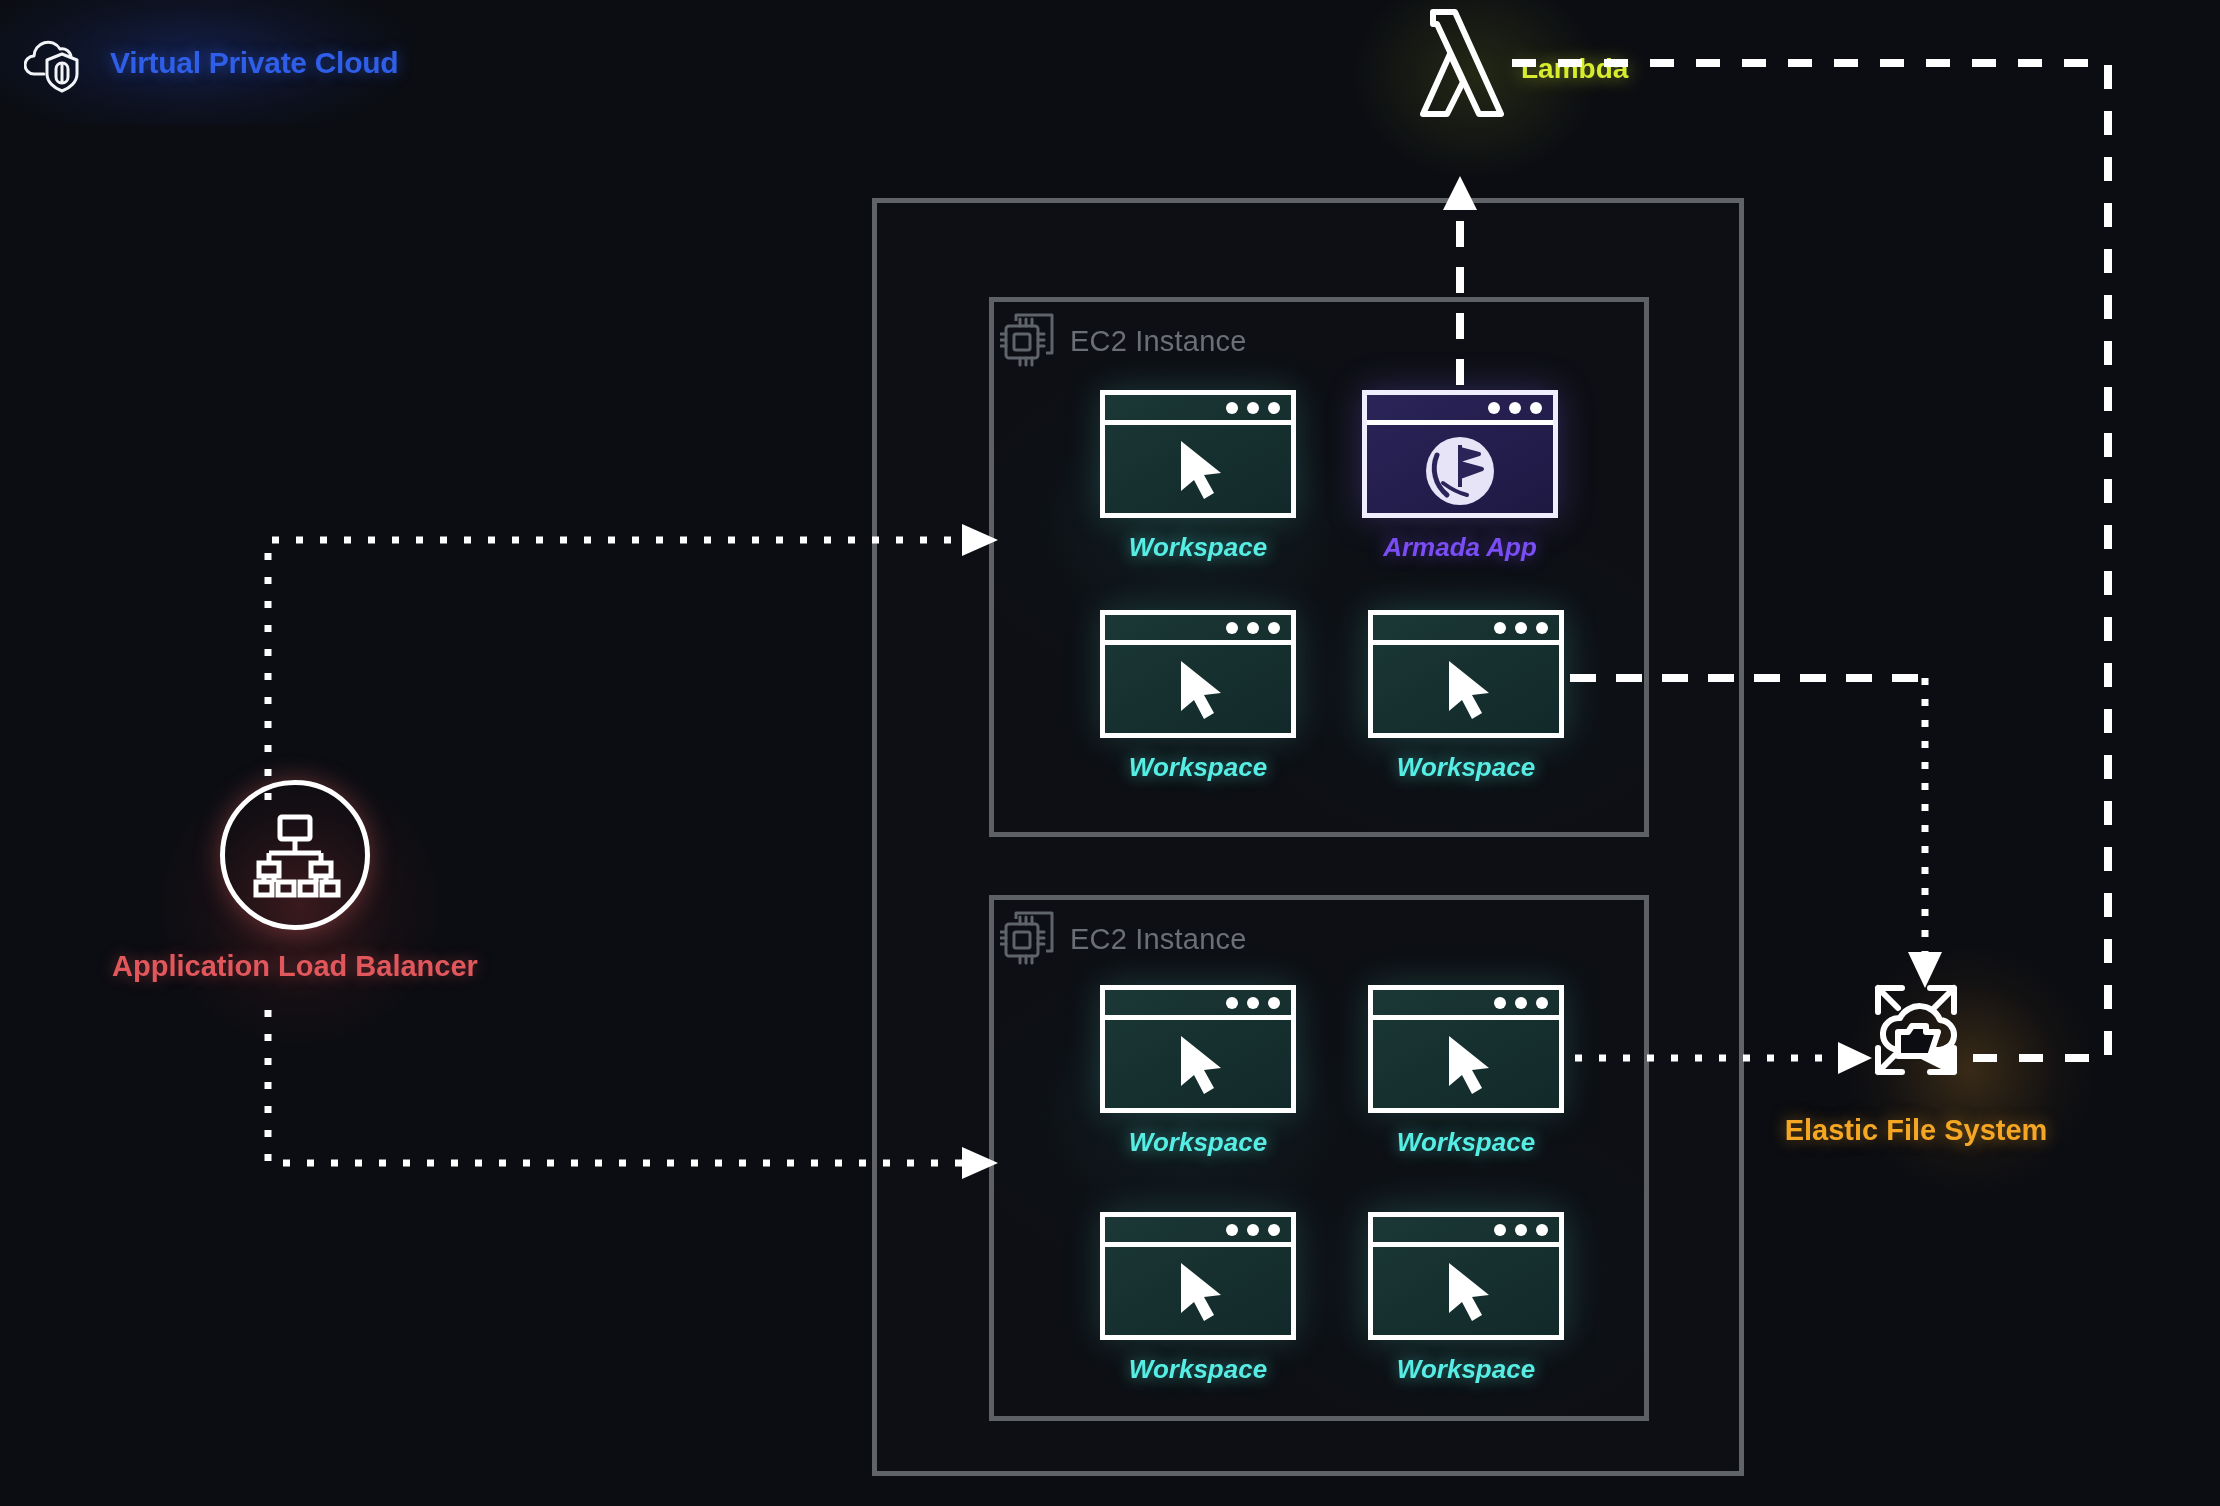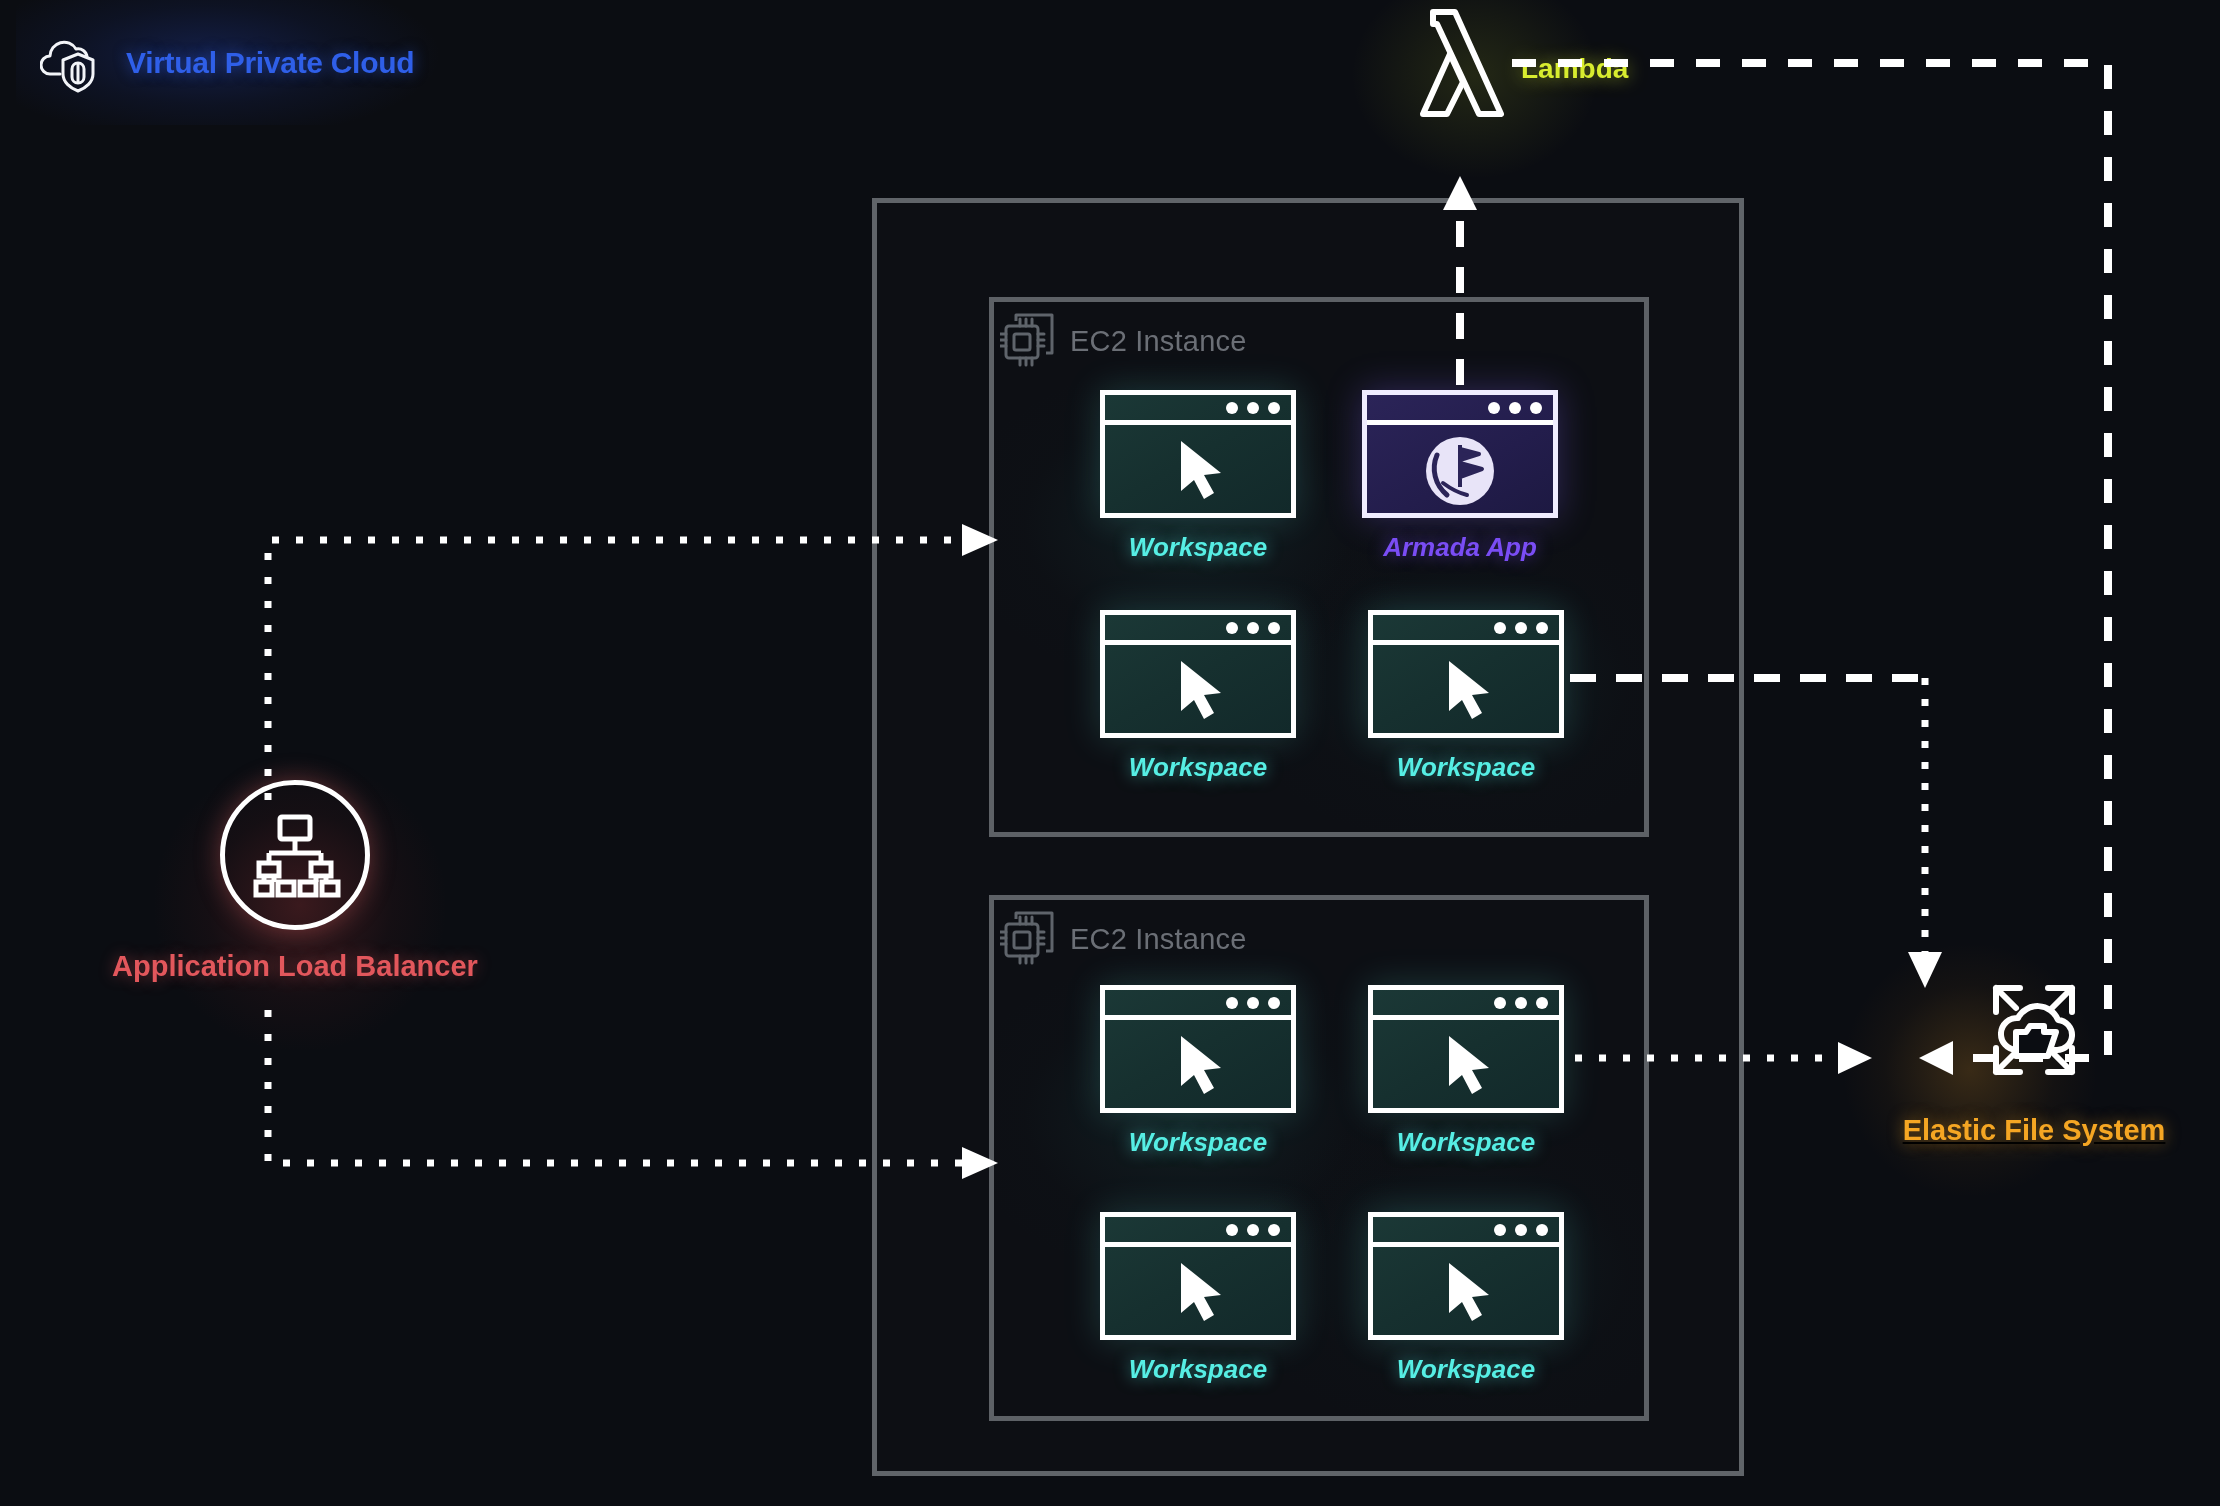--- a/index.html
+++ b/index.html
@@ -13,21 +13,21 @@
   #stage {
     position: relative;
     width: 2220px;
     height: 1506px;
     background: #0b0d12;
   }
 
   
   #vpc-header {
     position: absolute;
-    left: 16px; top: 0px;
+    left: 0px; top: 0px;
     width: 500px; height: 125px;
     display: flex; align-items: center; gap: 22px;
     padding-left: 24px;
     background: radial-gradient(ellipse 300px 110px at 190px 55px, rgba(38,70,190,0.30) 0%, rgba(30,55,150,0.13) 45%, rgba(10,12,20,0) 78%);
   }
   #vpc-title {
     color: #2f5fe8;
     font-size: 30px;
     font-weight: bold;
     letter-spacing: -0.3px;
@@ -152,23 +152,23 @@
     margin-top: 20px;
     color: #e2575c;
     font-size: 29px; font-weight: bold;
     text-shadow: 0 0 16px rgba(226,87,92,0.45);
     white-space: nowrap;
   }
 
   
   #efs-node {
     position: absolute;
-    left: 1854px; top: 960px;
+    left: 1736px; top: 960px;
     width: 360px;
-    display: flex; flex-direction: column; align-items: center; text-decoration: underline;
+    display: flex; flex-direction: column; align-items: center;
   }
   #efs-glow {
     position: absolute; left: 1845px; top: 945px;
     width: 250px; height: 250px;
     background: radial-gradient(ellipse at center, rgba(240,160,40,0.20) 0%, rgba(160,100,20,0.06) 48%, rgba(0,0,0,0) 72%);
     pointer-events: none;
   }
   #efs-label {
     margin-top: 14px;
     color: #f5a623;

